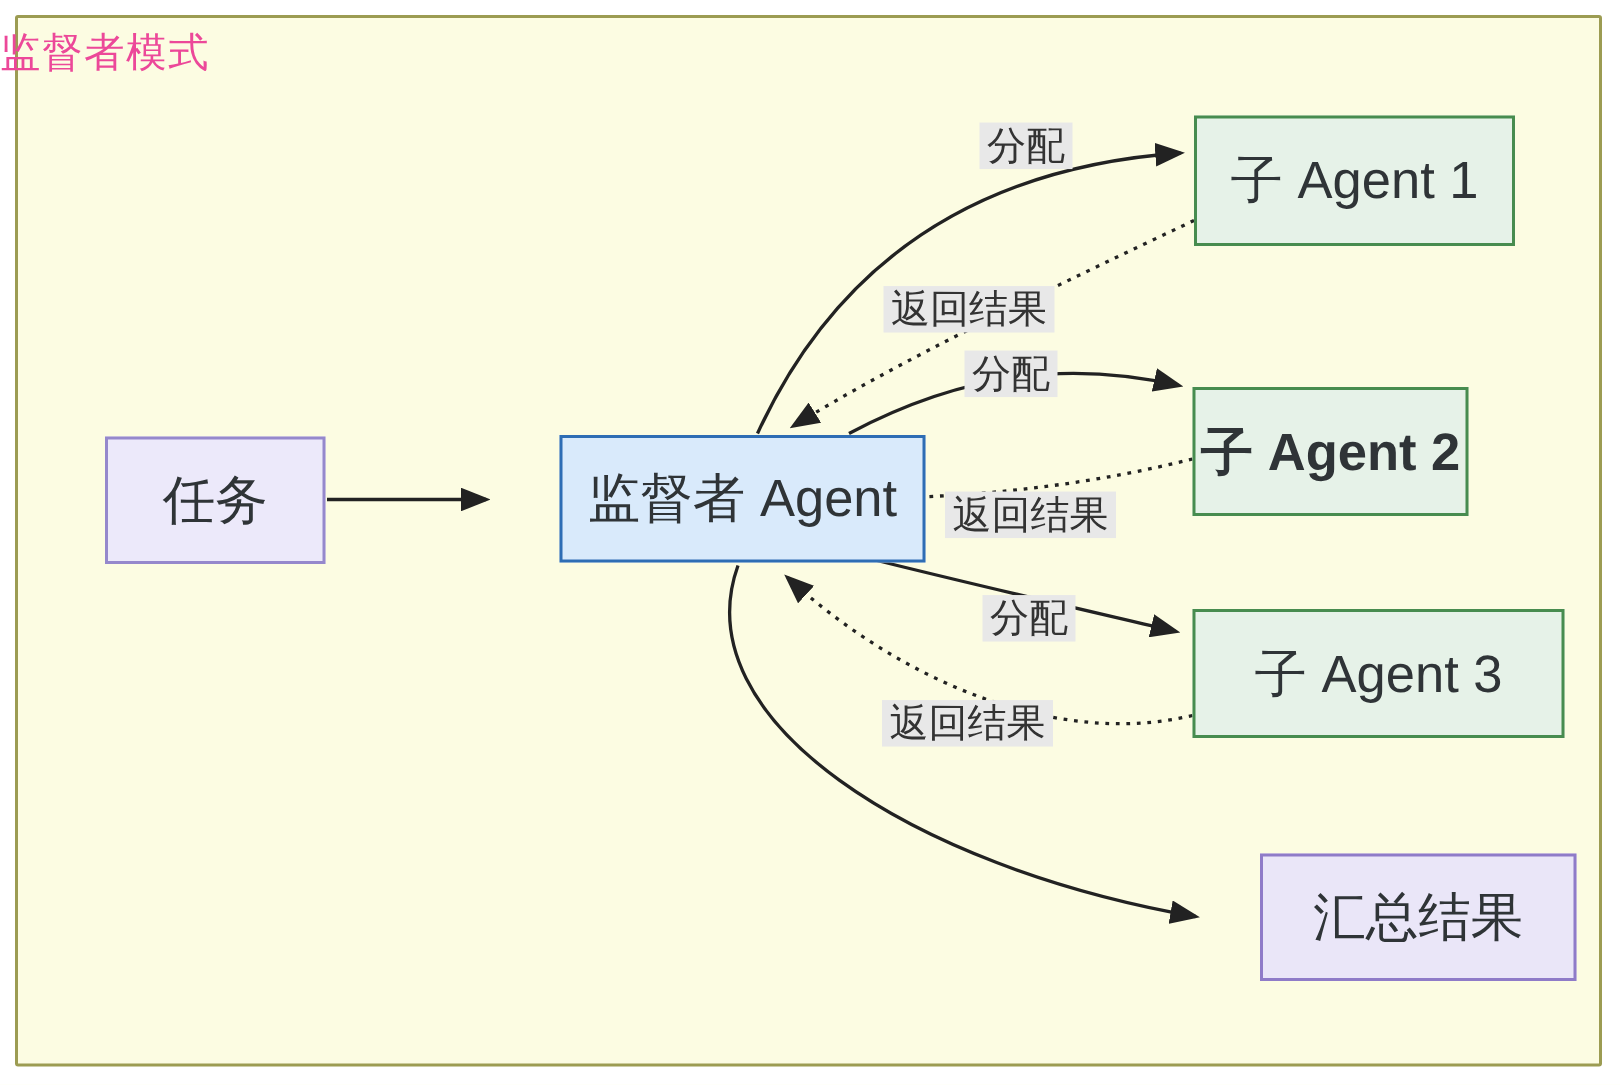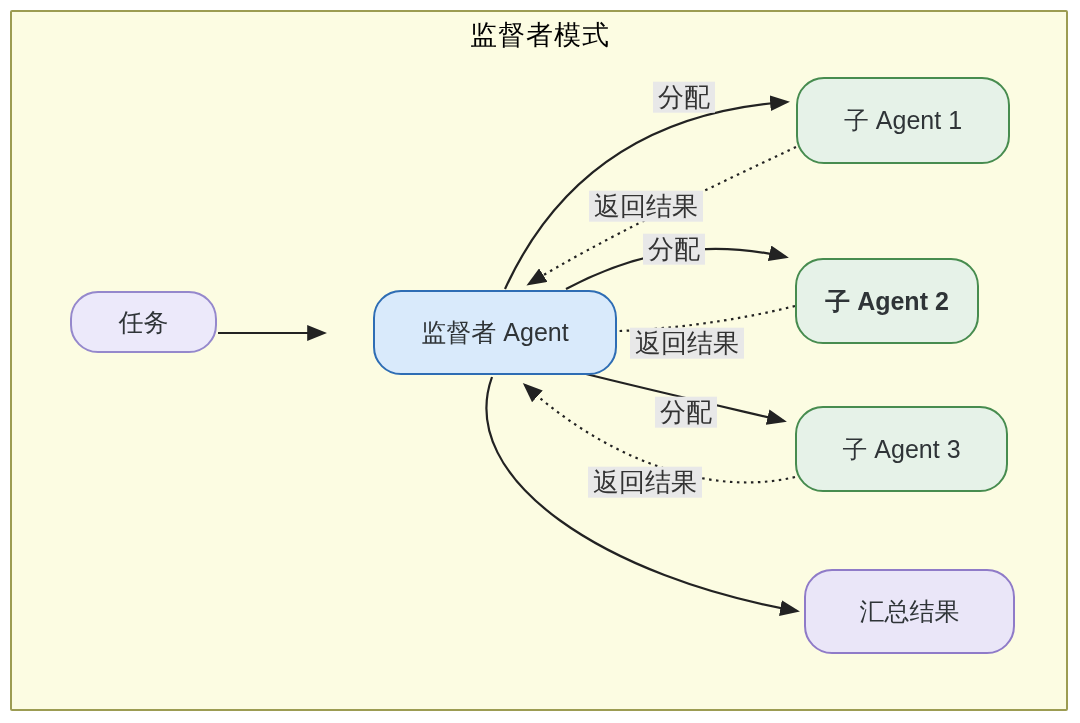--- a/index.html
+++ b/index.html
@@ -24,56 +24,55 @@
     box-sizing: border-box;
     background: var(--canvas-bg, #FCFCE2);
     border: 2px solid var(--canvas-border, #9C9C52);
     border-radius: 2px;
   }
   #diagram-title {
     position: absolute;
     left: 0;
     top: 17px;
     width: 100%;
-    text-align: center;
+    text-align: left;
     font-size: 27px;
-    color: #000000;
+    color: #ec4899;
     letter-spacing: 1px;
   }
   .node {
     position: absolute;
     box-sizing: border-box;
     display: flex;
     align-items: center;
     justify-content: center;
-    font-size: 25px;
+    font-size: 35px;
     color: #2f3437;
     white-space: nowrap;
-    border-radius: 28px;
   }
   .node-task {
-    left: 70px; top: 291px; width: 147px; height: 62px;
+    left: 70px; top: 291px; width: 147px; height: 85px;
     background: var(--task-bg, #ECE9FA);
     border: 2px solid var(--task-border, #9588CC);
   }
   .node-supervisor {
     left: 333px; top: 290px; width: 244px; height: 85px;
     background: var(--supervisor-bg, #D9EAFB);
     border: 2px solid var(--supervisor-border, #2E6DB4);
     margin-left: 40px;
   }
   .node-agent {
     background: var(--agent-bg, #E6F2E8);
     border: 2px solid var(--agent-border, #478C4F);
   }
   .node-agent1 { left: 796px; top: 77px;  width: 214px; height: 87px; }
   .node-agent2 { left: 795px; top: 258px; width: 184px; height: 86px; font-weight: bold; }
-  .node-agent3 { left: 795px; top: 406px; width: 213px; height: 86px; }
+  .node-agent3 { left: 795px; top: 406px; width: 248px; height: 86px; }
   .node-result {
-    left: 804px; top: 569px; width: 211px; height: 85px;
+    left: 840px; top: 569px; width: 211px; height: 85px;
     background: var(--result-bg, #EAE6F8);
     border: 2px solid var(--result-border, #8F7BC8);
   }
   #edges-svg {
     position: absolute;
     left: 0; top: 0;
     width: 1080px;
     height: 723px;
   }
   .edge {

